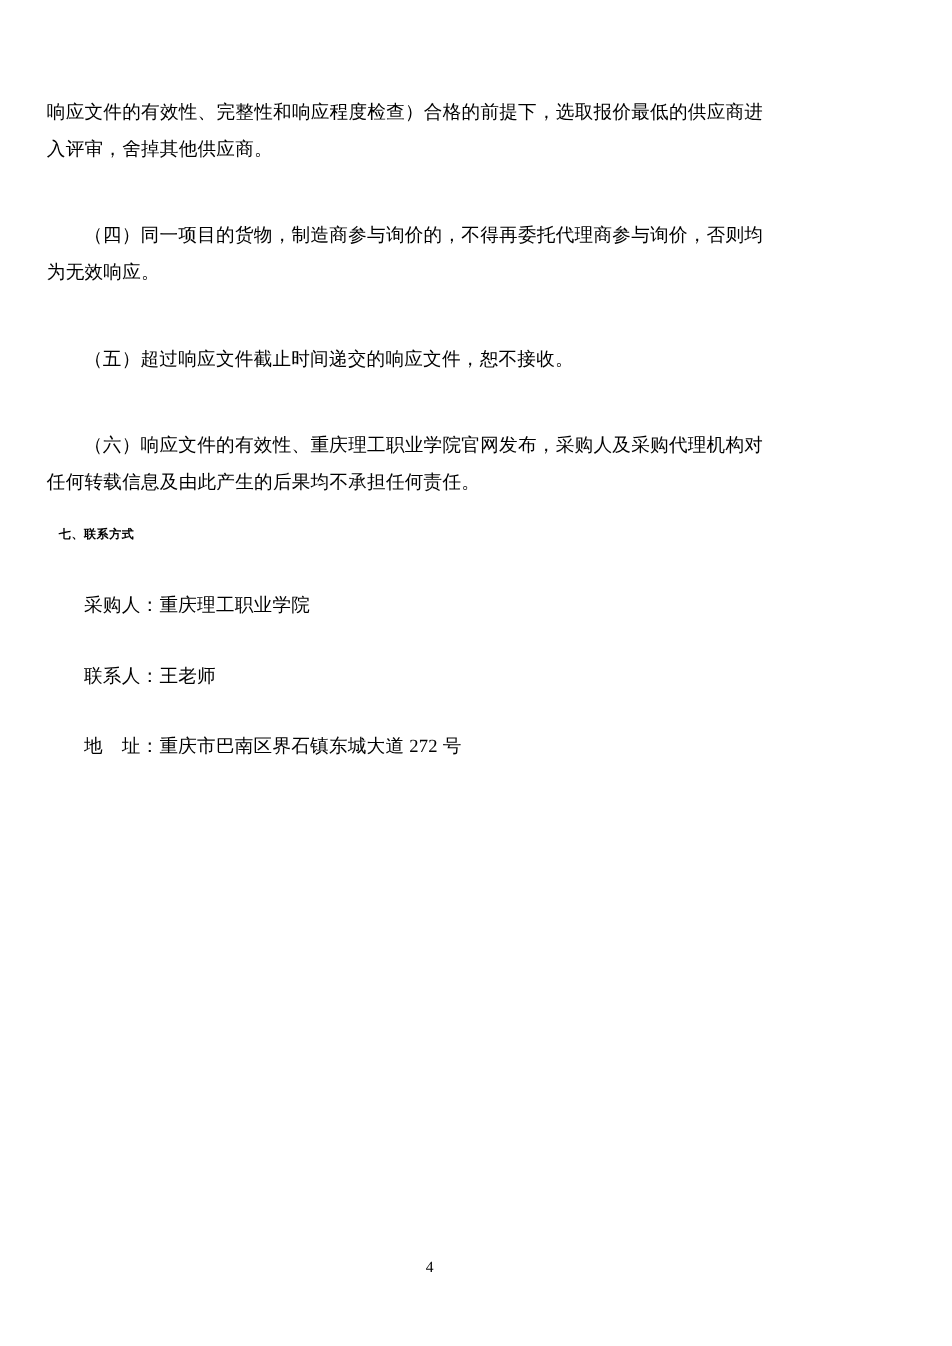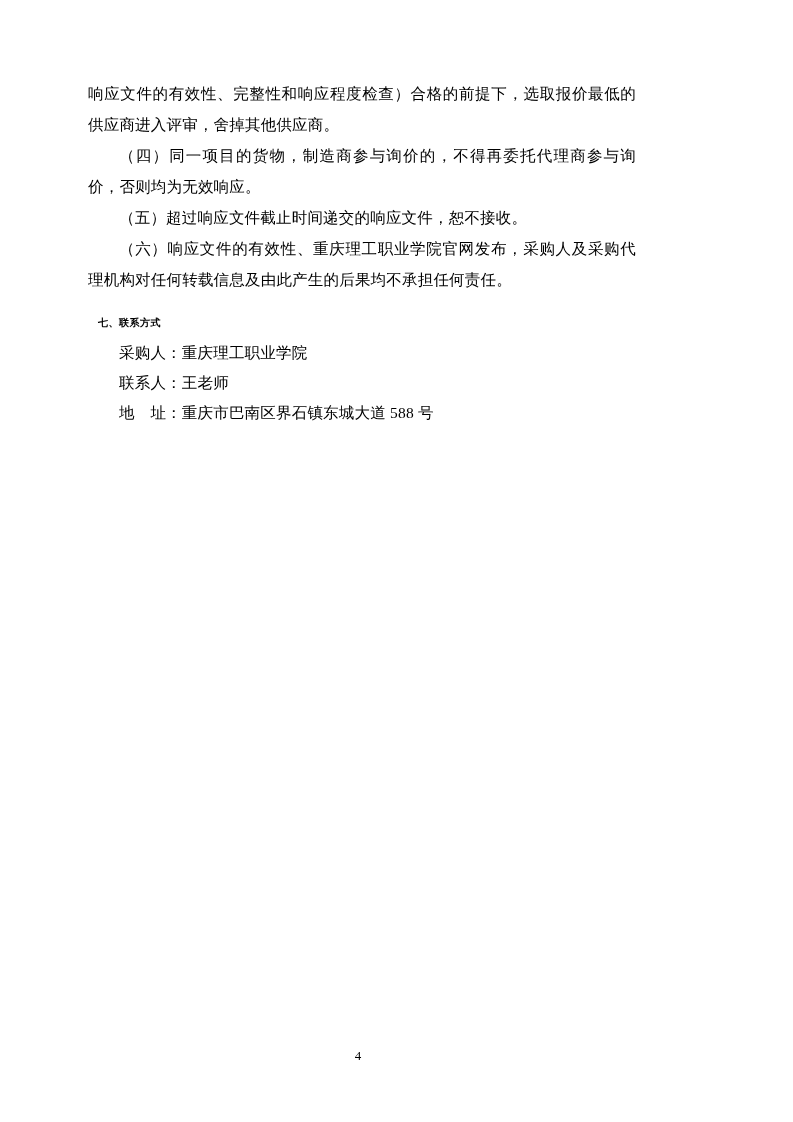--- a/index.html
+++ b/index.html
@@ -15,55 +15,57 @@
     position: relative;
     overflow: hidden;
   }
   .page {
     position: absolute;
     left: 0;
     top: 0;
     width: 716px;
     height: 1122px;
     box-sizing: border-box;
-    padding: 78px 80px 60px 88px;
+    padding: 78px 80px 60px 39px;
   }
   .body-text {
     font-size: 15.5px;
     line-height: 31px;
     text-align: justify;
     text-justify: inter-ideograph;
     letter-spacing: 0.2px;
   }
   .para {
     margin: 0;
     text-indent: 0;
   }
   .para.indent {
     text-indent: 2em;
+    margin-top: 41px;
   }
   .section-heading {
     font-family: "DejaVu Sans", "Liberation Sans", sans-serif;
     font-size: 10px;
     font-weight: bold;
     line-height: 31px;
     margin: 6px 0 0 0;
     text-indent: 1em;
     letter-spacing: 0.5px;
   }
   .contact-list {
     margin: 0;
     padding: 0;
     list-style: none;
   }
   .contact-item {
     font-size: 15.5px;
     line-height: 30px;
     text-indent: 2em;
     letter-spacing: 0.2px;
+    margin-top: 29px;
   }
   .contact-label {
     display: inline;
   }
   .contact-value {
     display: inline;
   }
   .page-number {
     position: absolute;
     left: 0;
@@ -97,21 +99,21 @@
     <h2 class="section-heading">七、联系方式</h2>
 
     <ul class="contact-list">
       <li class="contact-item">
         <span class="contact-label">采购人：</span><span class="contact-value">重庆理工职业学院</span>
       </li>
       <li class="contact-item">
         <span class="contact-label">联系人：</span><span class="contact-value">王老师</span>
       </li>
       <li class="contact-item">
-        <span class="contact-label">地　址：</span><span class="contact-value">重庆市巴南区界石镇东城大道 588 号</span>
+        <span class="contact-label">地　址：</span><span class="contact-value">重庆市巴南区界石镇东城大道 272 号</span>
       </li>
     </ul>
 
   </div>
 
   <div class="page-number">4</div>
 
 </div>
 
 </body></html>

